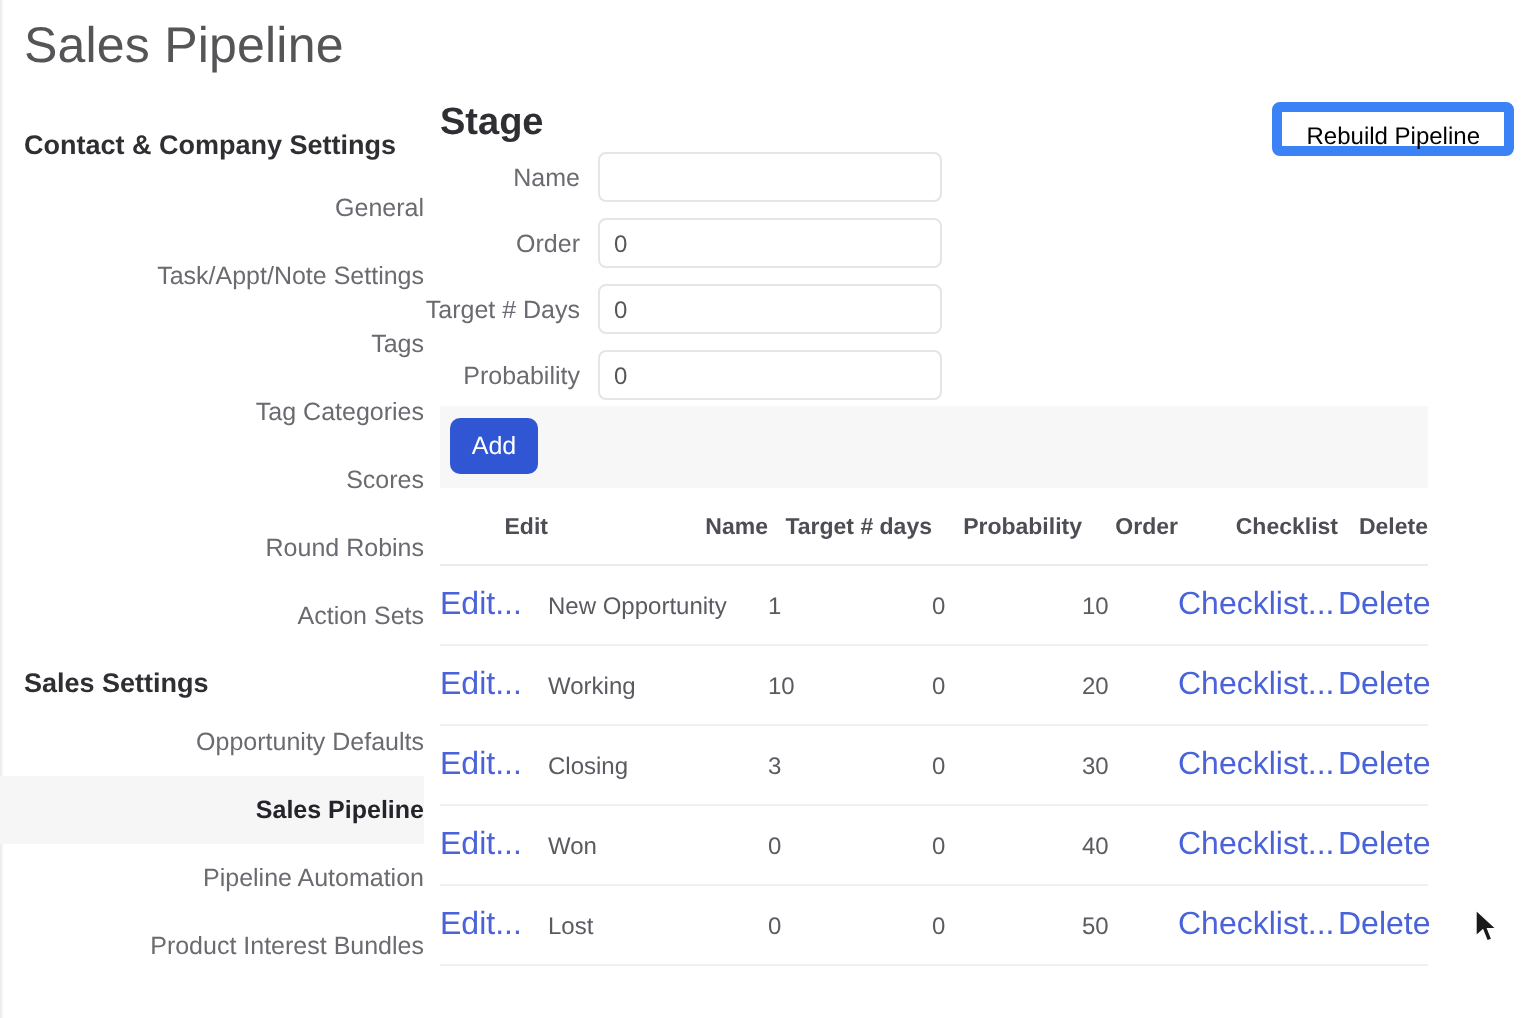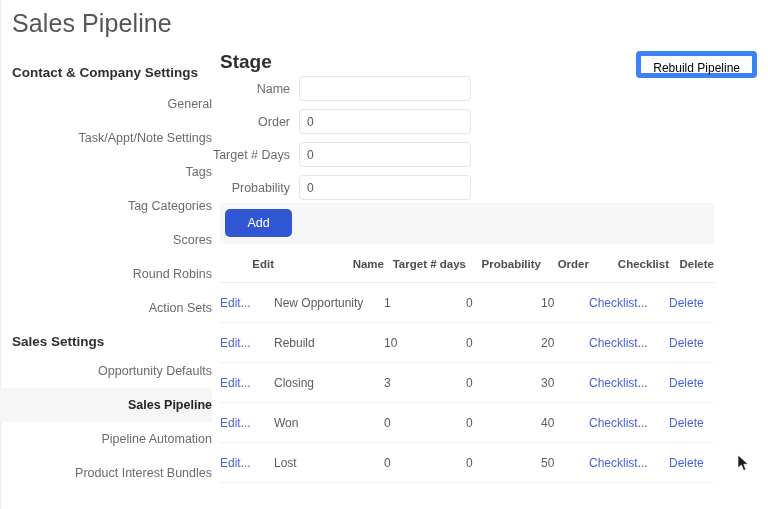--- a/index.html
+++ b/index.html
@@ -154,21 +154,21 @@
     left: 8px;
     top: 203px;
     width: 494px;
     height: 41px;
     background: #f7f7f8;
   }
   .add-btn {
     position: absolute;
     left: 5px;
     top: 6px;
-    width: 67px;
+    width: 44px;
     height: 28px;
     background: #3056d3;
     border: none;
     border-radius: 5px;
     color: #ffffff;
     font-size: 12.5px;
     font-family: "Liberation Sans", sans-serif;
     cursor: pointer;
   }
 
@@ -206,21 +206,21 @@
   .col-name   { width: 110px; }
   .col-target { width: 82px; }
   .col-prob   { width: 75px; }
   .col-order  { width: 48px; }
   .col-check  { width: 80px; }
   .col-delete { width: 45px; }
 
   a.tlink {
     color: #4a63d8;
     text-decoration: none;
-    font-size: 12px;
+    font-size: 16px;
     cursor: pointer;
   }
 
   
   .cursor {
     position: absolute;
     left: 738px;
     top: 455px;
     width: 12px;
     height: 17px;
@@ -311,21 +311,21 @@
               <td><a class="tlink" href="#">Edit...</a></td>
               <td>New Opportunity</td>
               <td>1</td>
               <td>0</td>
               <td>10</td>
               <td><a class="tlink" href="#">Checklist...</a></td>
               <td><a class="tlink" href="#">Delete</a></td>
             </tr>
             <tr>
               <td><a class="tlink" href="#">Edit...</a></td>
-              <td>Rebuild</td>
+              <td>Working</td>
               <td>10</td>
               <td>0</td>
               <td>20</td>
               <td><a class="tlink" href="#">Checklist...</a></td>
               <td><a class="tlink" href="#">Delete</a></td>
             </tr>
             <tr>
               <td><a class="tlink" href="#">Edit...</a></td>
               <td>Closing</td>
               <td>3</td>

